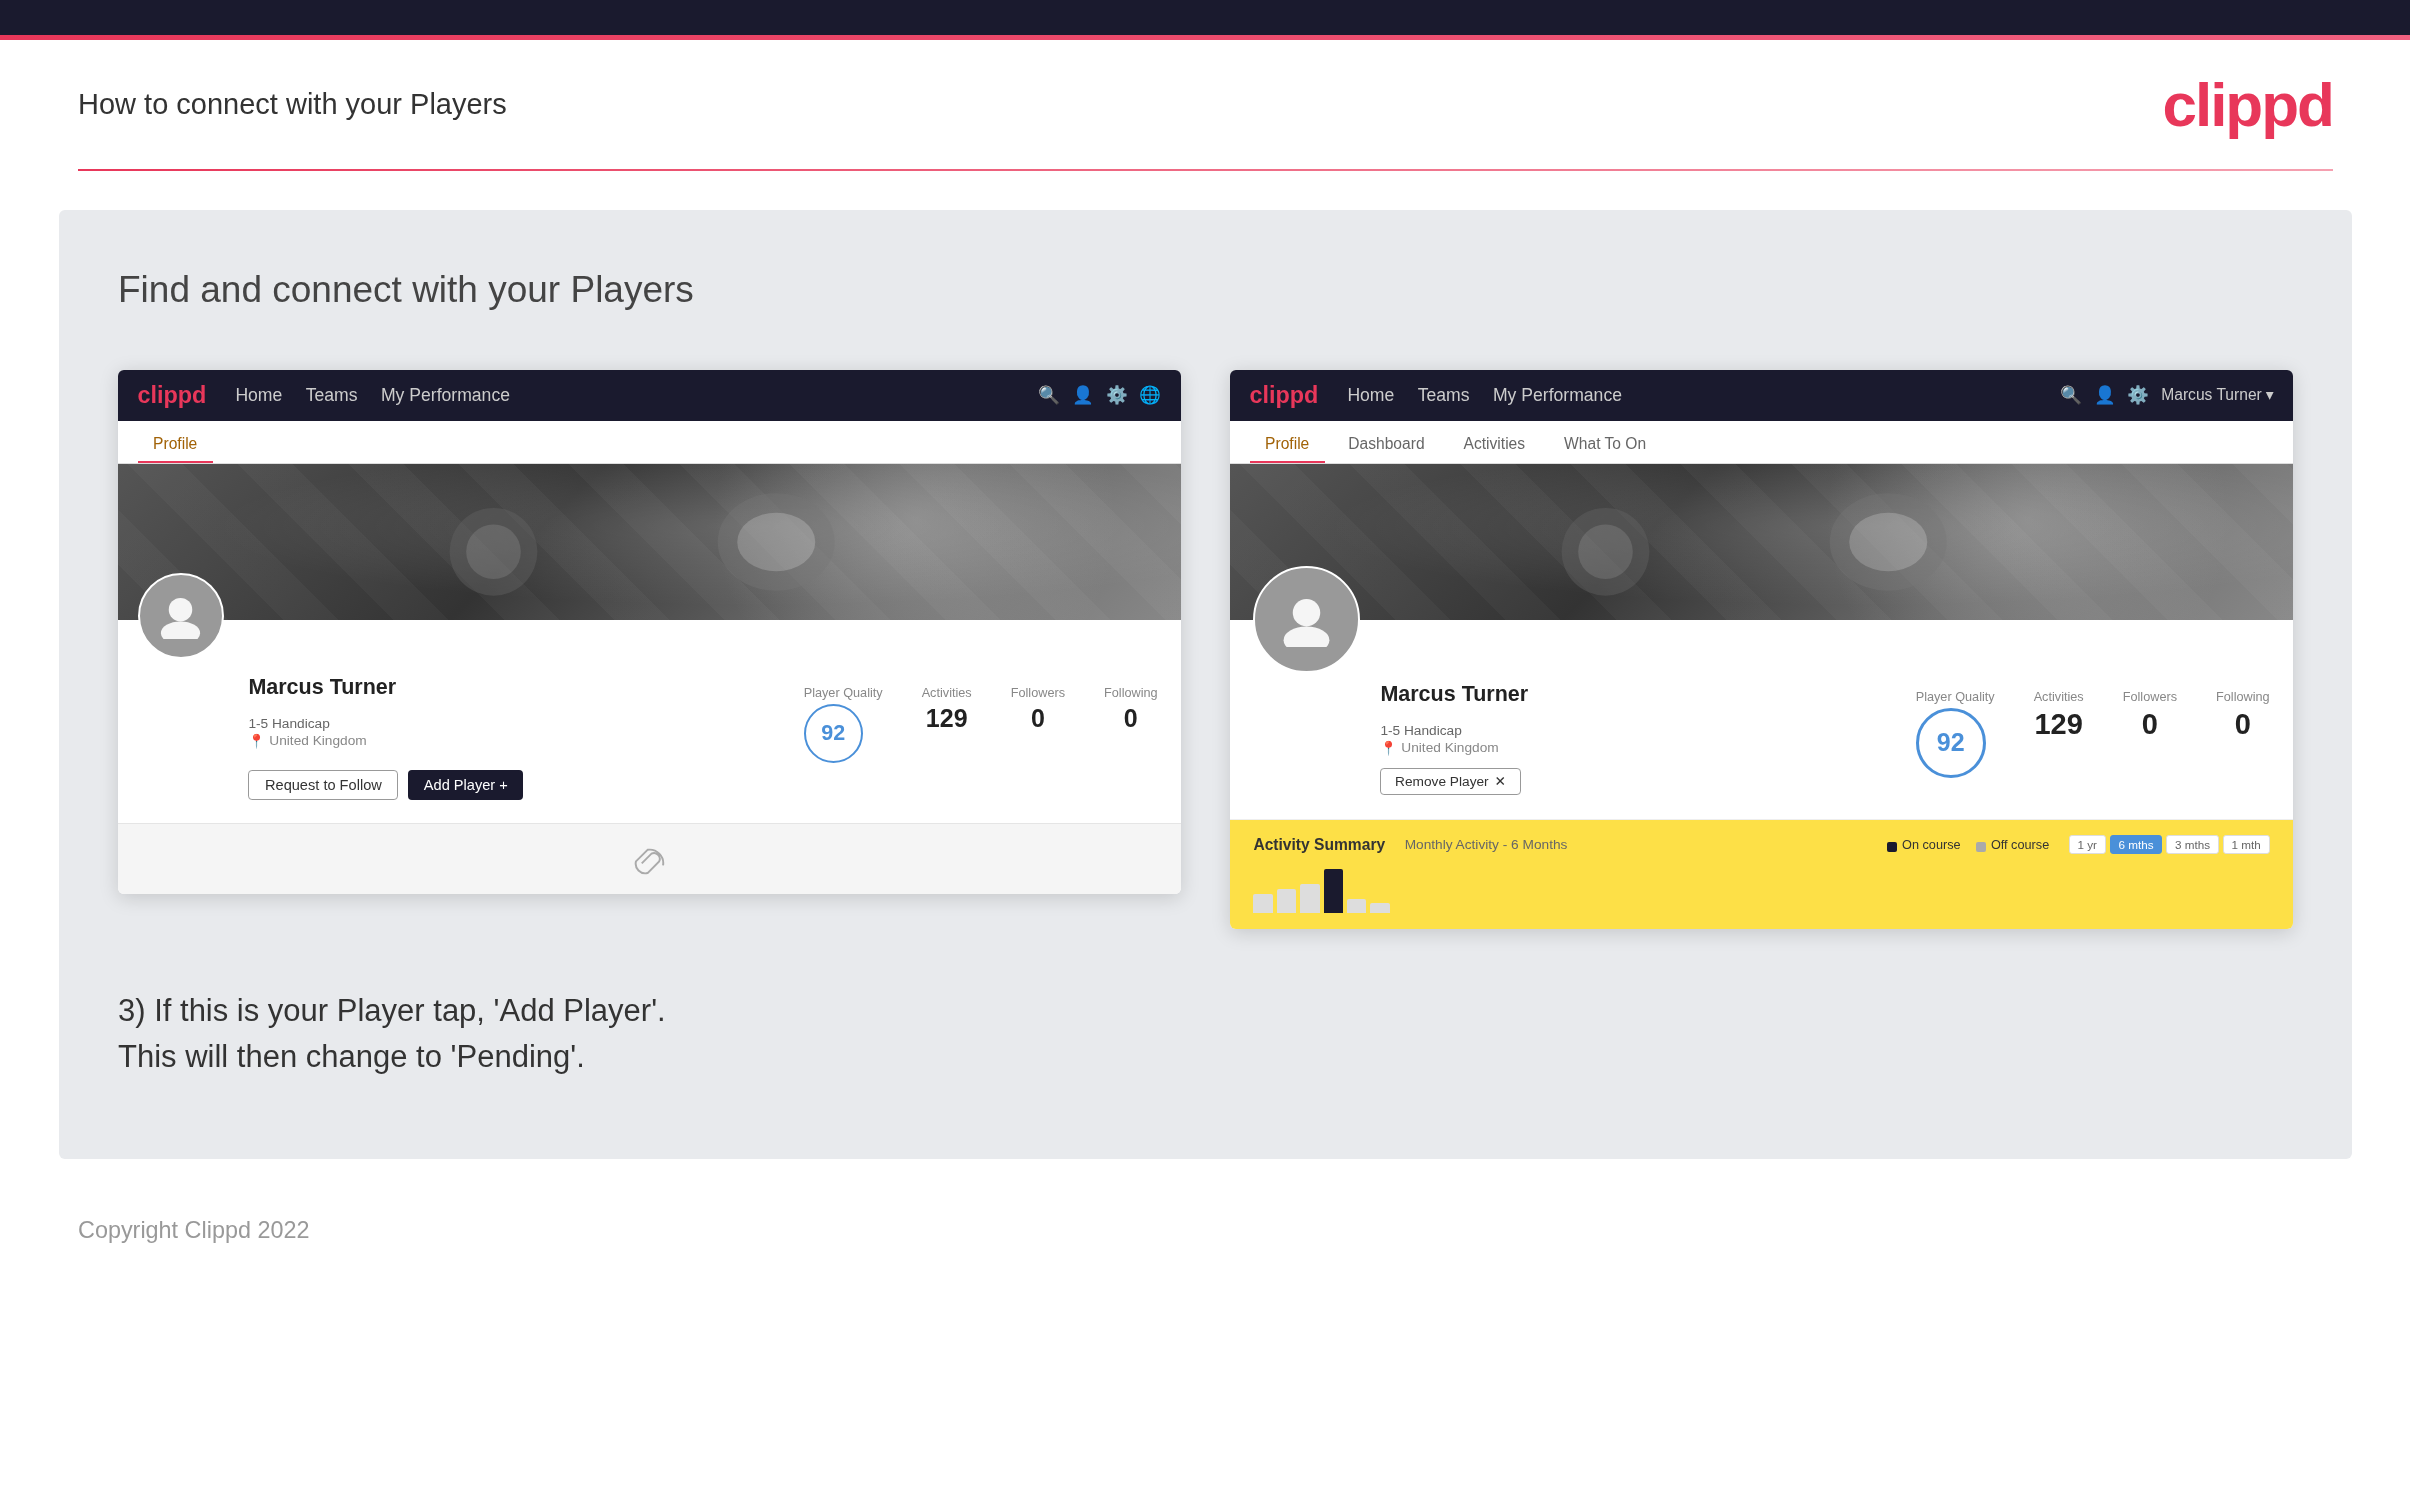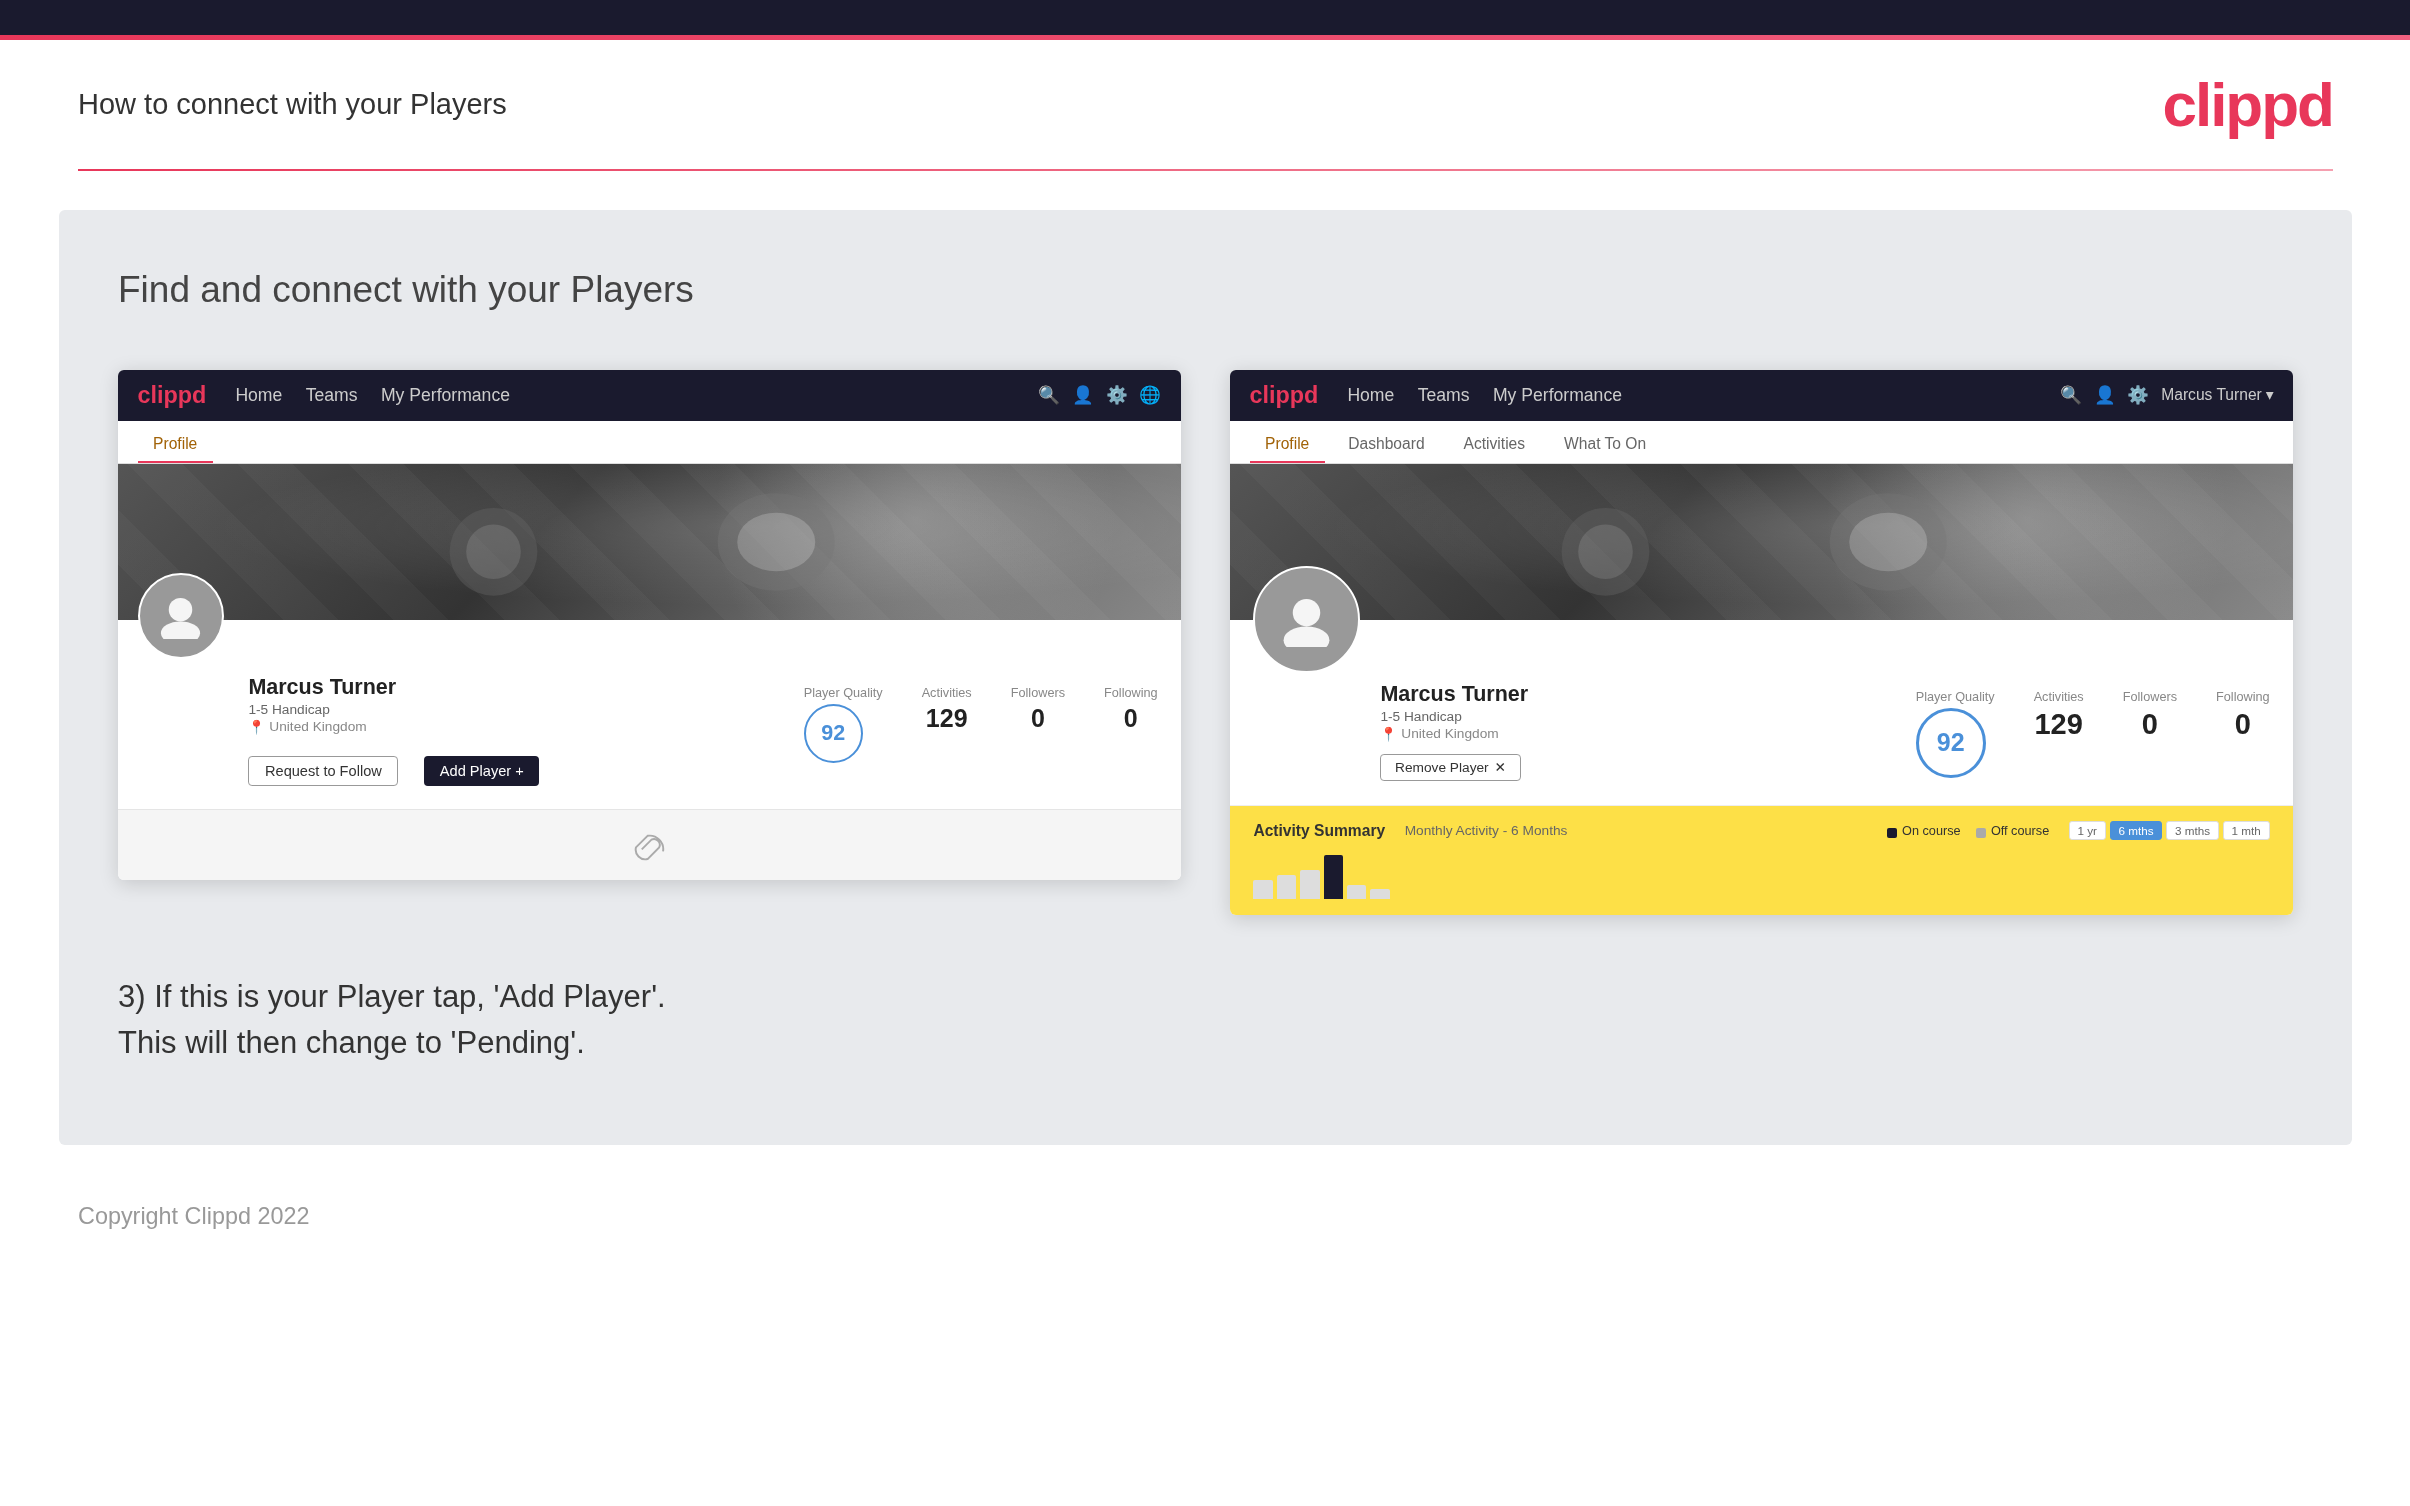--- a/index.html
+++ b/index.html
@@ -213,21 +213,21 @@
 
     .profile-name {
       font-size: 21.5px;
       font-weight: 600;
       color: #222;
     }
 
     .profile-handicap {
       font-size: 13.7px;
       color: #666;
-      margin-top: 2px;
+      margin-top: 16px;
     }
 
     .profile-location {
       font-size: 13.7px;
       color: #888;
       margin-top: 2px;
       display: flex;
       align-items: center;
       gap: 3.9px;
     }
@@ -529,21 +529,21 @@
           </div>
 
           <div style="display:flex; justify-content:space-between; align-items:flex-start;">
             <div class="profile-name-area">
               <div class="profile-name">Marcus Turner</div>
               <div class="profile-handicap">1-5 Handicap</div>
               <div class="profile-location">
                 <span>📍</span>
                 <span>United Kingdom</span>
               </div>
-              <div style="margin-top:9.8px; display:flex; gap:18px;">
+              <div style="margin-top:9.8px; display:flex; gap:2px;">
                 <button class="btn-follow">Request to Follow</button>
                 <button class="btn-add">Add Player  +</button>
               </div>
             </div>
 
             <div class="profile-stats">
               <div class="stat-group">
                 <div class="stat-label">Player Quality</div>
                 <div class="quality-circle">
                   <span>92</span>

